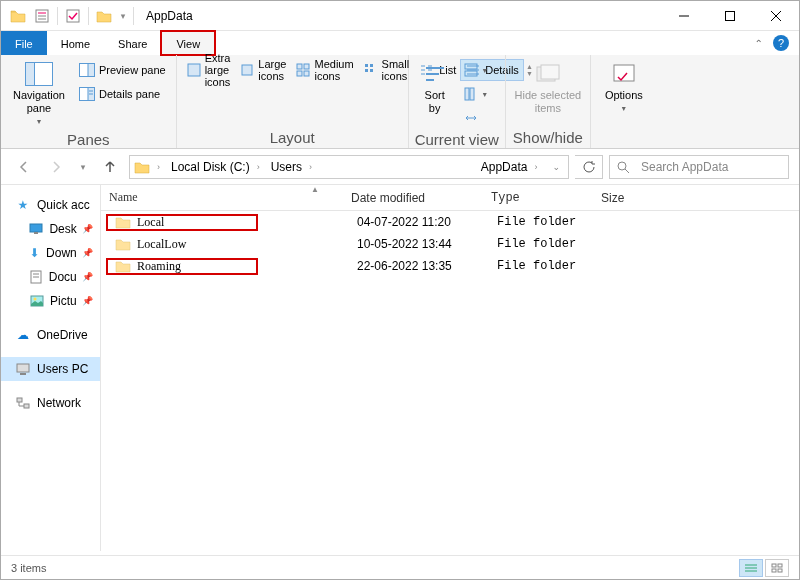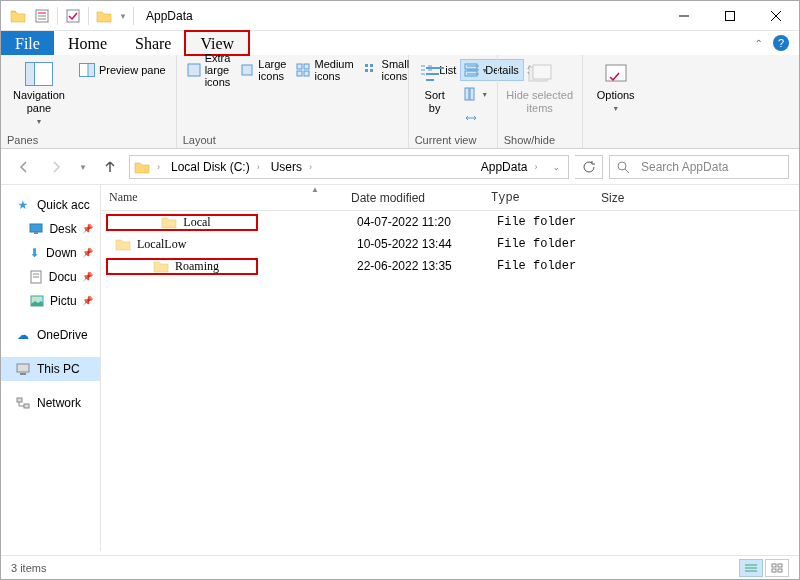--- a/index.html
+++ b/index.html
@@ -11,33 +11,33 @@
   .qat-icon { width: 22px; height: 22px; display: flex; align-items: center; justify-content: center; }
   .folder-sm { width: 16px; height: 14px; }
   .sep { width: 1px; height: 18px; background: #ddd; margin: 0 2px; }
   .title { margin-left: 4px; font-size: 12px; }
   .win-controls { margin-left: auto; display: flex; }
   .win-btn { width: 46px; height: 30px; display: flex; align-items: center; justify-content: center; }
   .win-btn svg { width: 10px; height: 10px; }
   
   
   .tabs { height: 24px; display: flex; align-items: stretch; background: #fff; }
-  .tab { padding: 0 14px; display: flex; align-items: center; font-size: 16px; border-top: 1px solid transparent; font-family: Liberation Serif, serif; }
+  .tab { padding: 0 14px; display: flex; align-items: center; font-size: 11px; border-top: 1px solid transparent; }
   .tab-file { background: #1979ca; color: #fff; }
   .tab-active { background: #f5f5f5; border: 1px solid #d0d0d0; border-bottom: none; }
   .red-highlight { outline: 2px solid #d40000; outline-offset: -1px; }
   .tab-right { margin-left: auto; display: flex; align-items: center; gap: 10px; padding-right: 10px; }
   .chevron { font-size: 10px; color: #666; }
   .help-circle { width: 16px; height: 16px; border-radius: 50%; background: #1979ca; color: #fff; display: flex; align-items: center; justify-content: center; font-size: 11px; }
   
   
   .ribbon { height: 94px; background: #f5f5f5; border-bottom: 1px solid #d0d0d0; display: flex; }
   .group { border-right: 1px solid #e0e0e0; display: flex; flex-direction: column; padding: 4px 6px 2px 6px; }
   .group-body { flex: 1; display: flex; align-items: flex-start; gap: 4px; }
-  .group-label { text-align: left; font-size: 11px; color: #555; padding-top: 2px; }
+  .group-label { text-align: center; font-size: 15px; color: #555; padding-top: 2px; }
   .big-btn { display: flex; flex-direction: column; align-items: center; justify-content: center; width: 64px; padding: 2px; gap: 2px; text-align: center; font-size: 11px; line-height: 1.2; }
   .big-btn .ico { width: 32px; height: 26px; display: flex; align-items: center; justify-content: center; }
   .mini-col { display: flex; flex-direction: column; gap: 2px; }
   .mini-btn { display: flex; align-items: center; gap: 4px; padding: 2px 4px; font-size: 11px; height: 22px; }
   .mini-btn .mini-ico { width: 16px; height: 16px; display: flex; align-items: center; justify-content: center; }
   .layout-active { border: 1px solid #a5c8ec; background: #cde6f7; }
   .chk-row { display: flex; align-items: center; gap: 6px; font-size: 11px; padding: 2px 4px; height: 22px; }
   .chk { width: 13px; height: 13px; border: 1px solid #888; display: inline-flex; align-items: center; justify-content: center; font-size: 10px; background: #fff; }
   
   
@@ -61,21 +61,21 @@
   
   .content { flex: 1; overflow: hidden; }
   .headers { display: flex; font-size: 12px; color: #333; border-bottom: 1px solid #e5e5e5; height: 26px; align-items: center; }
   .col-name { width: 250px; padding-left: 8px; display: flex; align-items: center; gap: 6px; font-family: Liberation Serif, serif; }
   .col-date { width: 140px; }
   .col-type { width: 110px; font-family: Liberation Mono, monospace; }
   .col-size { width: 60px; }
   .headers .sort-up { position: absolute; left: 210px; top: 0; font-size: 8px; color:#888;}
   .row { display: flex; font-size: 12px; height: 22px; align-items: center; }
   .row .col-name { display: flex; align-items: center; gap: 6px; }
-  .row-red { outline: 2px solid #d40000; outline-offset: -1px; justify-content: center; }
+  .row-red { outline: 2px solid #d40000; outline-offset: -1px; }
   
   
   .statusbar { position: absolute; bottom: 0; left: 0; right: 0; height: 24px; border-top: 1px solid #e5e5e5; display: flex; align-items: center; padding: 0 10px; font-size: 11px; color: #555; }
   .status-right { margin-left: auto; display: flex; gap: 2px; }
   .status-btn { width: 24px; height: 18px; border: 1px solid #ccc; display: flex; align-items: center; justify-content: center; }
   .status-btn.active { background: #cde6f7; border-color: #a5c8ec; }
   
   
   .svg-folder { fill: #ffd774; stroke: #d6a93b; stroke-width: 0.5; }
 </style>
@@ -162,20 +162,31 @@
       </div>
       <div class="mini-col">
         <div class="mini-btn">
           <span class="mini-ico">
               <svg width="16" height="14" viewBox="0 0 16 14">
                 <rect x="0.5" y="0.5" width="15" height="13" fill="#fff" stroke="#5b9bd5"></rect>
                 <rect x="9" y="0.5" width="6.5" height="13" fill="#d6e6f5" stroke="#5b9bd5"></rect>
               </svg>
             </span>
           <span>Preview pane</span>
+        </div>
+        <div class="mini-btn">
+          <span class="mini-ico">
+              <svg width="16" height="14" viewBox="0 0 16 14">
+                <rect x="0.5" y="0.5" width="15" height="13" fill="#fff" stroke="#5b9bd5"></rect>
+                <rect x="9" y="0.5" width="6.5" height="13" fill="#d6e6f5" stroke="#5b9bd5"></rect>
+                <line x1="10" y1="4" x2="14" y2="4" stroke="#5b9bd5"></line>
+                <line x1="10" y1="7" x2="14" y2="7" stroke="#5b9bd5"></line>
+              </svg>
+            </span>
+          <span>Details pane</span>
         </div>
       </div>
     </div>
     <div class="group-label">Panes</div>
   </div>
 
   <div class="group" style="width:232px">
     <div class="group-body" style="flex-direction:row;gap:0;width:100%">
       <div style="display:flex;width:100%">
         <div class="mini-btn" style="flex:1">
@@ -433,21 +444,21 @@
         <span>OneDrive</span>
       </div>
     <div class="nav-spacer"></div>
     <div class="nav-item sel">
         <span class="nav-ico">
           <svg width="14" height="12">
             <rect x="1" y="1" width="12" height="8" fill="#ddd" stroke="#888"></rect>
             <rect x="4" y="10" width="6" height="2" fill="#888"></rect>
           </svg>
         </span>
-        <span>This PC</span>
+        <span>Users PC</span>
       </div>
     <div class="nav-spacer"></div>
     <div class="nav-item">
         <span class="nav-ico">
           <svg width="14" height="12">
             <rect x="1" y="1" width="5" height="4" fill="#ddd" stroke="#888"></rect>
             <rect x="8" y="7" width="5" height="4" fill="#ddd" stroke="#888"></rect>
             <line x1="3" y1="5" x2="3" y2="9" stroke="#888"></line>
             <line x1="3" y1="9" x2="8" y2="9" stroke="#888"></line>
           </svg>

